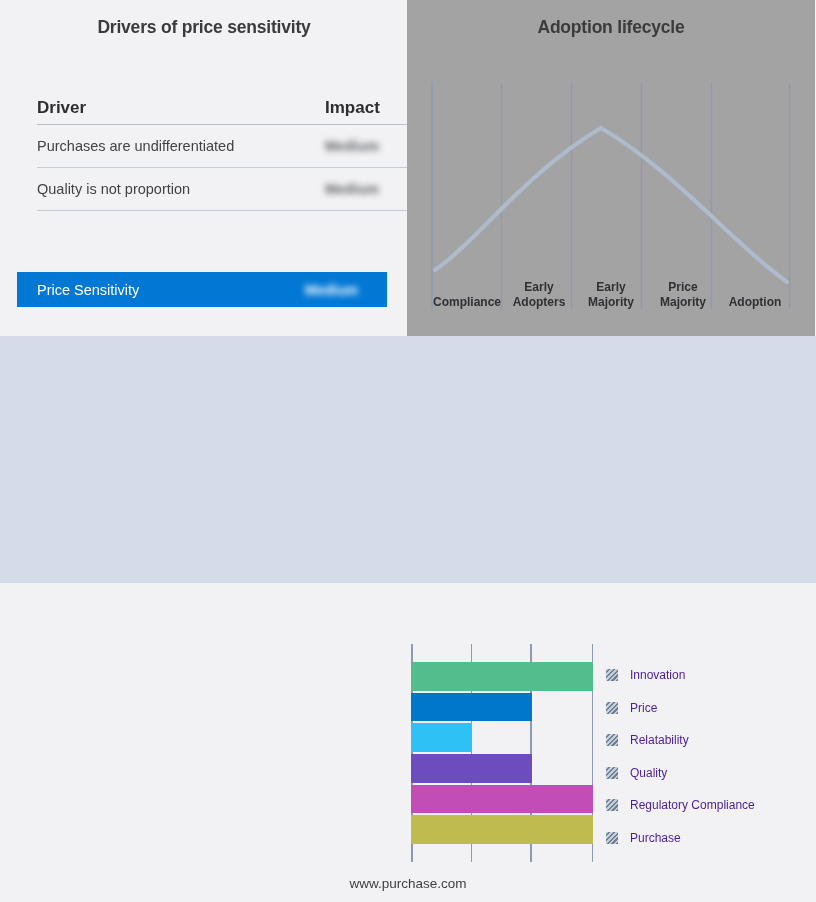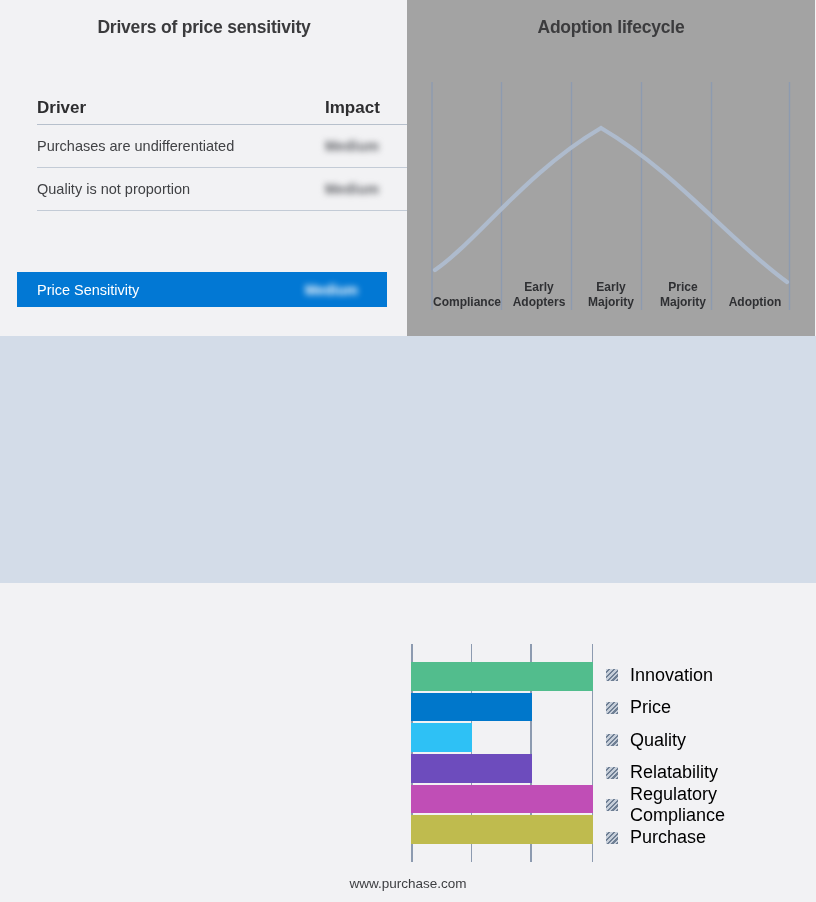--- a/index.html
+++ b/index.html
@@ -180,21 +180,21 @@
   .hatch-swatch {
     flex: 0 0 auto;
     width: 12px; height: 12px;
     margin-right: 12px;
     background: repeating-linear-gradient(
       -45deg,
       #6f7f94 0px, #6f7f94 1.6px,
       #c6ced9 1.6px, #c6ced9 3.4px);
   }
   .blegend-label {
-    font-size: 18px; color: #000000;
+    font-size: 12px; color: #4c1d95;
   }
 
   
   #criteria-panel {
     position: absolute; left: 408px; top: 583px; width: 408px; height: 319px;
     background: #f2f2f4;
   }
   #criteria-plot {
     position: absolute; left: 411px; top: 644px;
     width: 182px; height: 218px;
@@ -342,28 +342,28 @@
   <div class="blegend-item">
     <span class="hatch-swatch"></span>
     <span class="blegend-label">Innovation</span>
   </div>
   <div class="blegend-item">
     <span class="hatch-swatch"></span>
     <span class="blegend-label">Price</span>
   </div>
   <div class="blegend-item">
     <span class="hatch-swatch"></span>
+    <span class="blegend-label">Relatability</span>
+  </div>
+  <div class="blegend-item">
+    <span class="hatch-swatch"></span>
     <span class="blegend-label">Quality</span>
   </div>
   <div class="blegend-item">
     <span class="hatch-swatch"></span>
-    <span class="blegend-label">Relatability</span>
-  </div>
-  <div class="blegend-item">
-    <span class="hatch-swatch"></span>
     <span class="blegend-label">Regulatory Compliance</span>
   </div>
   <div class="blegend-item">
     <span class="hatch-swatch"></span>
     <span class="blegend-label">Purchase</span>
   </div>
 </div>
 
 <div id="footer">www.purchase.com</div>
 

